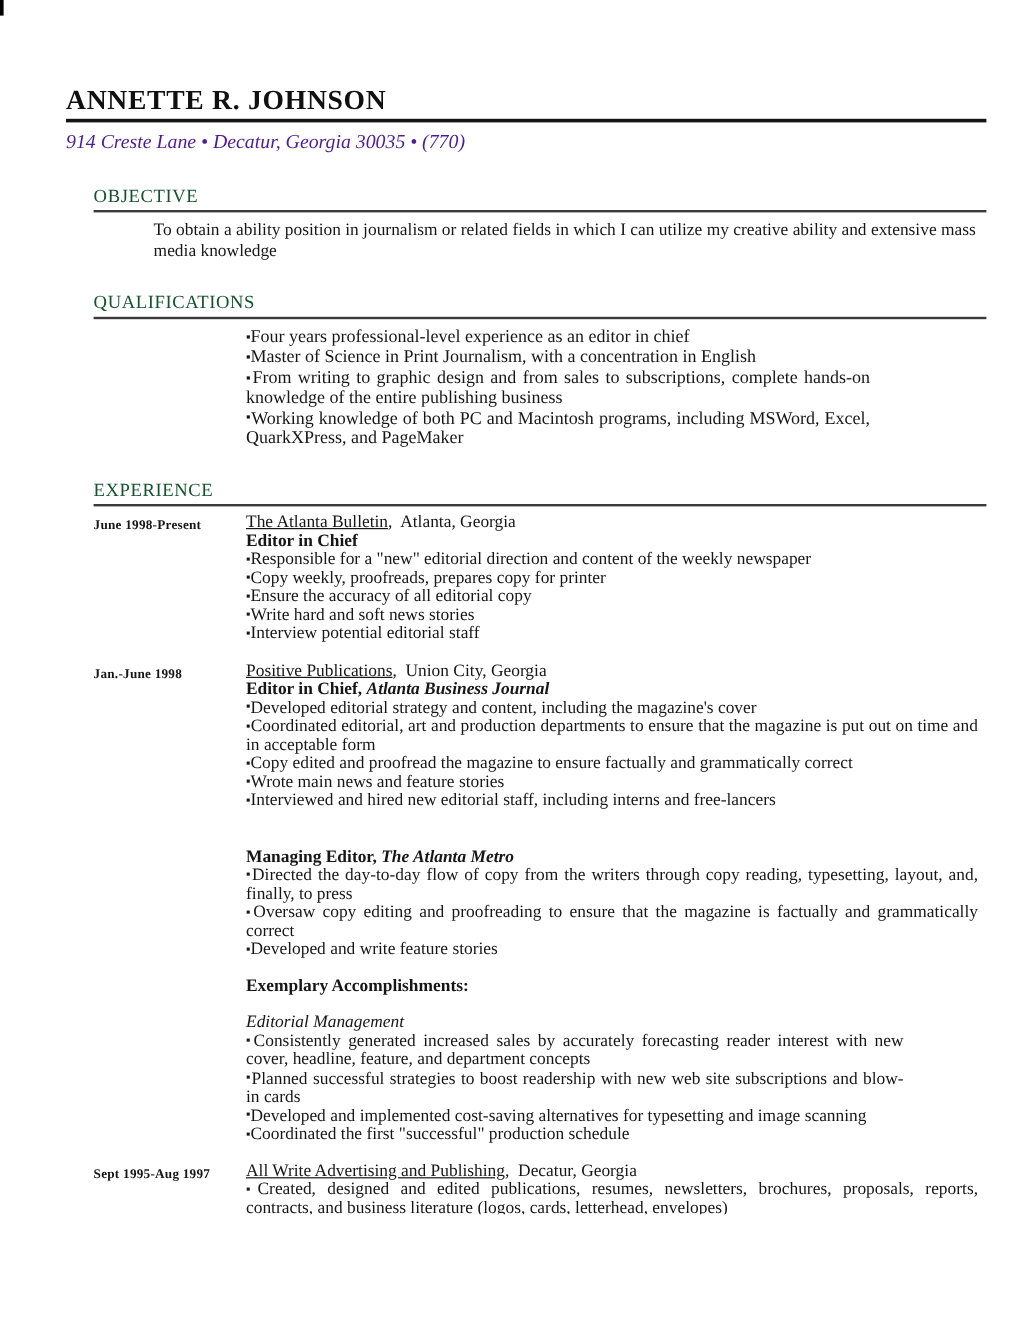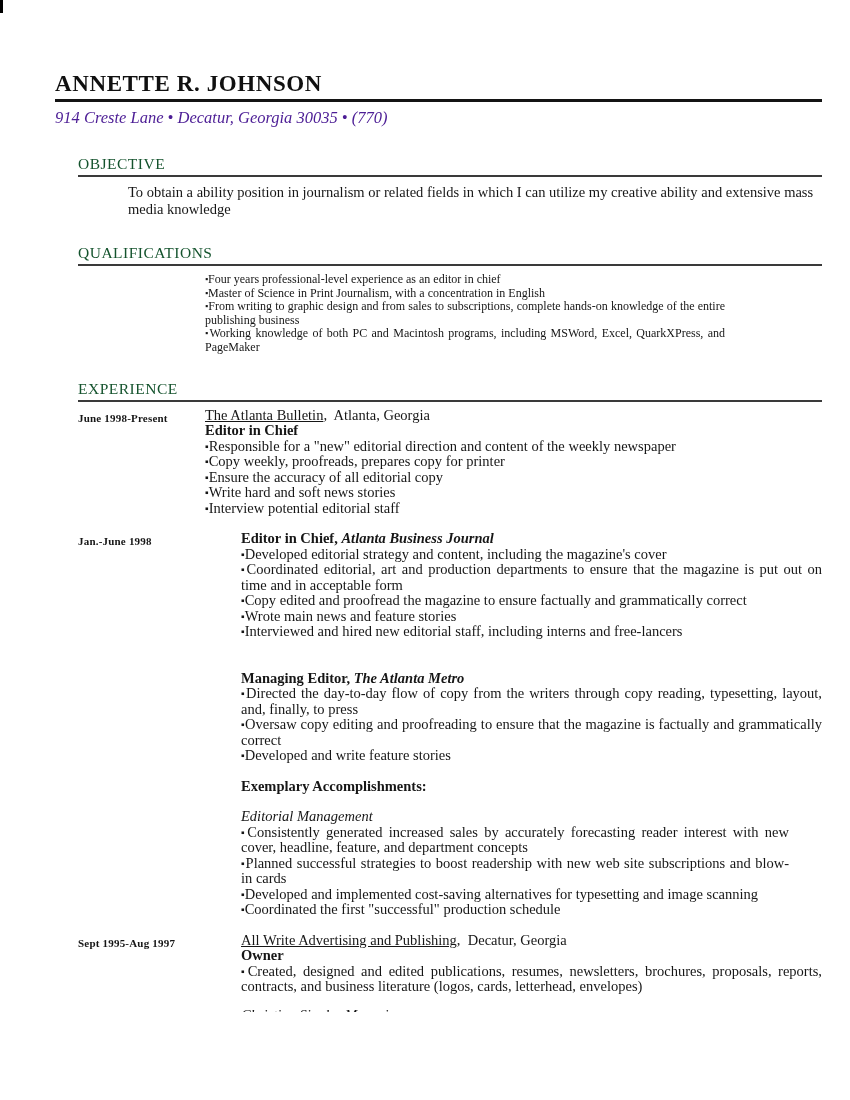--- a/index.html
+++ b/index.html
@@ -56,30 +56,30 @@
     margin: 7px 0 0 50px;
     width: 690px;
     font-size: 14.5px;
     line-height: 1.18;
   }
 
   .quals-list {
     margin-top: 7px;
     margin-left: 127px;
     width: 520px;
-    font-size: 12px;
+    font-size: 15px;
     line-height: 1.12;
   }
 
   .bullet { text-align: justify; }
   .bullet::before { content: "▪"; font-size: 0.72em; vertical-align: 0.12em; }
 
   .job { display: flex; align-items: flex-start; }
   .job-first { margin-top: 6px; }
-  .job-next { margin-top: 15px; gap: 36px; }
+  .job-next { margin-top: 15px; }
   .job-dates {
     flex: 0 0 127px;
     width: 127px;
     font-size: 11px;
     font-weight: bold;
     padding-top: 4px;
     letter-spacing: 0.2px;
     white-space: nowrap;
   }
   .job-content {
@@ -138,20 +138,21 @@
         <div class="bullet">Copy weekly, proofreads, prepares copy for printer</div>
         <div class="bullet">Ensure the accuracy of all editorial copy</div>
         <div class="bullet">Write hard and soft news stories</div>
         <div class="bullet">Interview potential editorial staff</div>
       </div>
     </div>
 
     <div class="job job-next">
       <div class="job-dates">Jan.-June 1998</div>
       <div class="job-content">
+        <div class="company-line"><span class="company">Positive Publications</span><span class="location">,  Union City, Georgia</span></div>
         <div class="role-title"><span>Editor in Chief,</span> <span class="jt-em">Atlanta Business Journal</span></div>
         <div class="bullet">Developed editorial strategy and content, including the magazine's cover</div>
         <div class="bullet">Coordinated editorial, art and production departments to ensure that the magazine is put out on time and in acceptable form</div>
         <div class="bullet">Copy edited and proofread the magazine to ensure factually and grammatically correct</div>
         <div class="bullet">Wrote main news and feature stories</div>
         <div class="bullet">Interviewed and hired new editorial staff, including interns and free-lancers</div>
 
         <div class="role-title role-block-next"><span>Managing Editor,</span> <span class="jt-em">The Atlanta Metro</span></div>
         <div class="bullet">Directed the day-to-day flow of copy from the writers through copy reading, typesetting, layout, and, finally, to press</div>
         <div class="bullet">Oversaw copy editing and proofreading to ensure that the magazine is factually and grammatically correct</div>
@@ -165,21 +166,20 @@
           <div class="bullet">Developed and implemented cost-saving alternatives for typesetting and image scanning</div>
           <div class="bullet">Coordinated the first "successful" production schedule</div>
         </div>
       </div>
     </div>
 
     <div class="job job-next">
       <div class="job-dates">Sept 1995-Aug 1997</div>
       <div class="job-content">
         <div class="company-line"><span class="company">All Write Advertising and Publishing</span><span class="location">,  Decatur, Georgia</span></div>
-        <div class="role-title"><span>Owner</span></div>
         <div class="bullet">Created, designed and edited publications, resumes, newsletters, brochures, proposals, reports, contracts, and business literature (logos, cards, letterhead, envelopes)</div>
 
         <div class="pub-block">
           <div class="pub-name">Christian Singles Magazine</div>
           <div class="pub-role">Editor and Publisher</div>
         </div>
       </div>
     </div>
   </section>
 </div>

